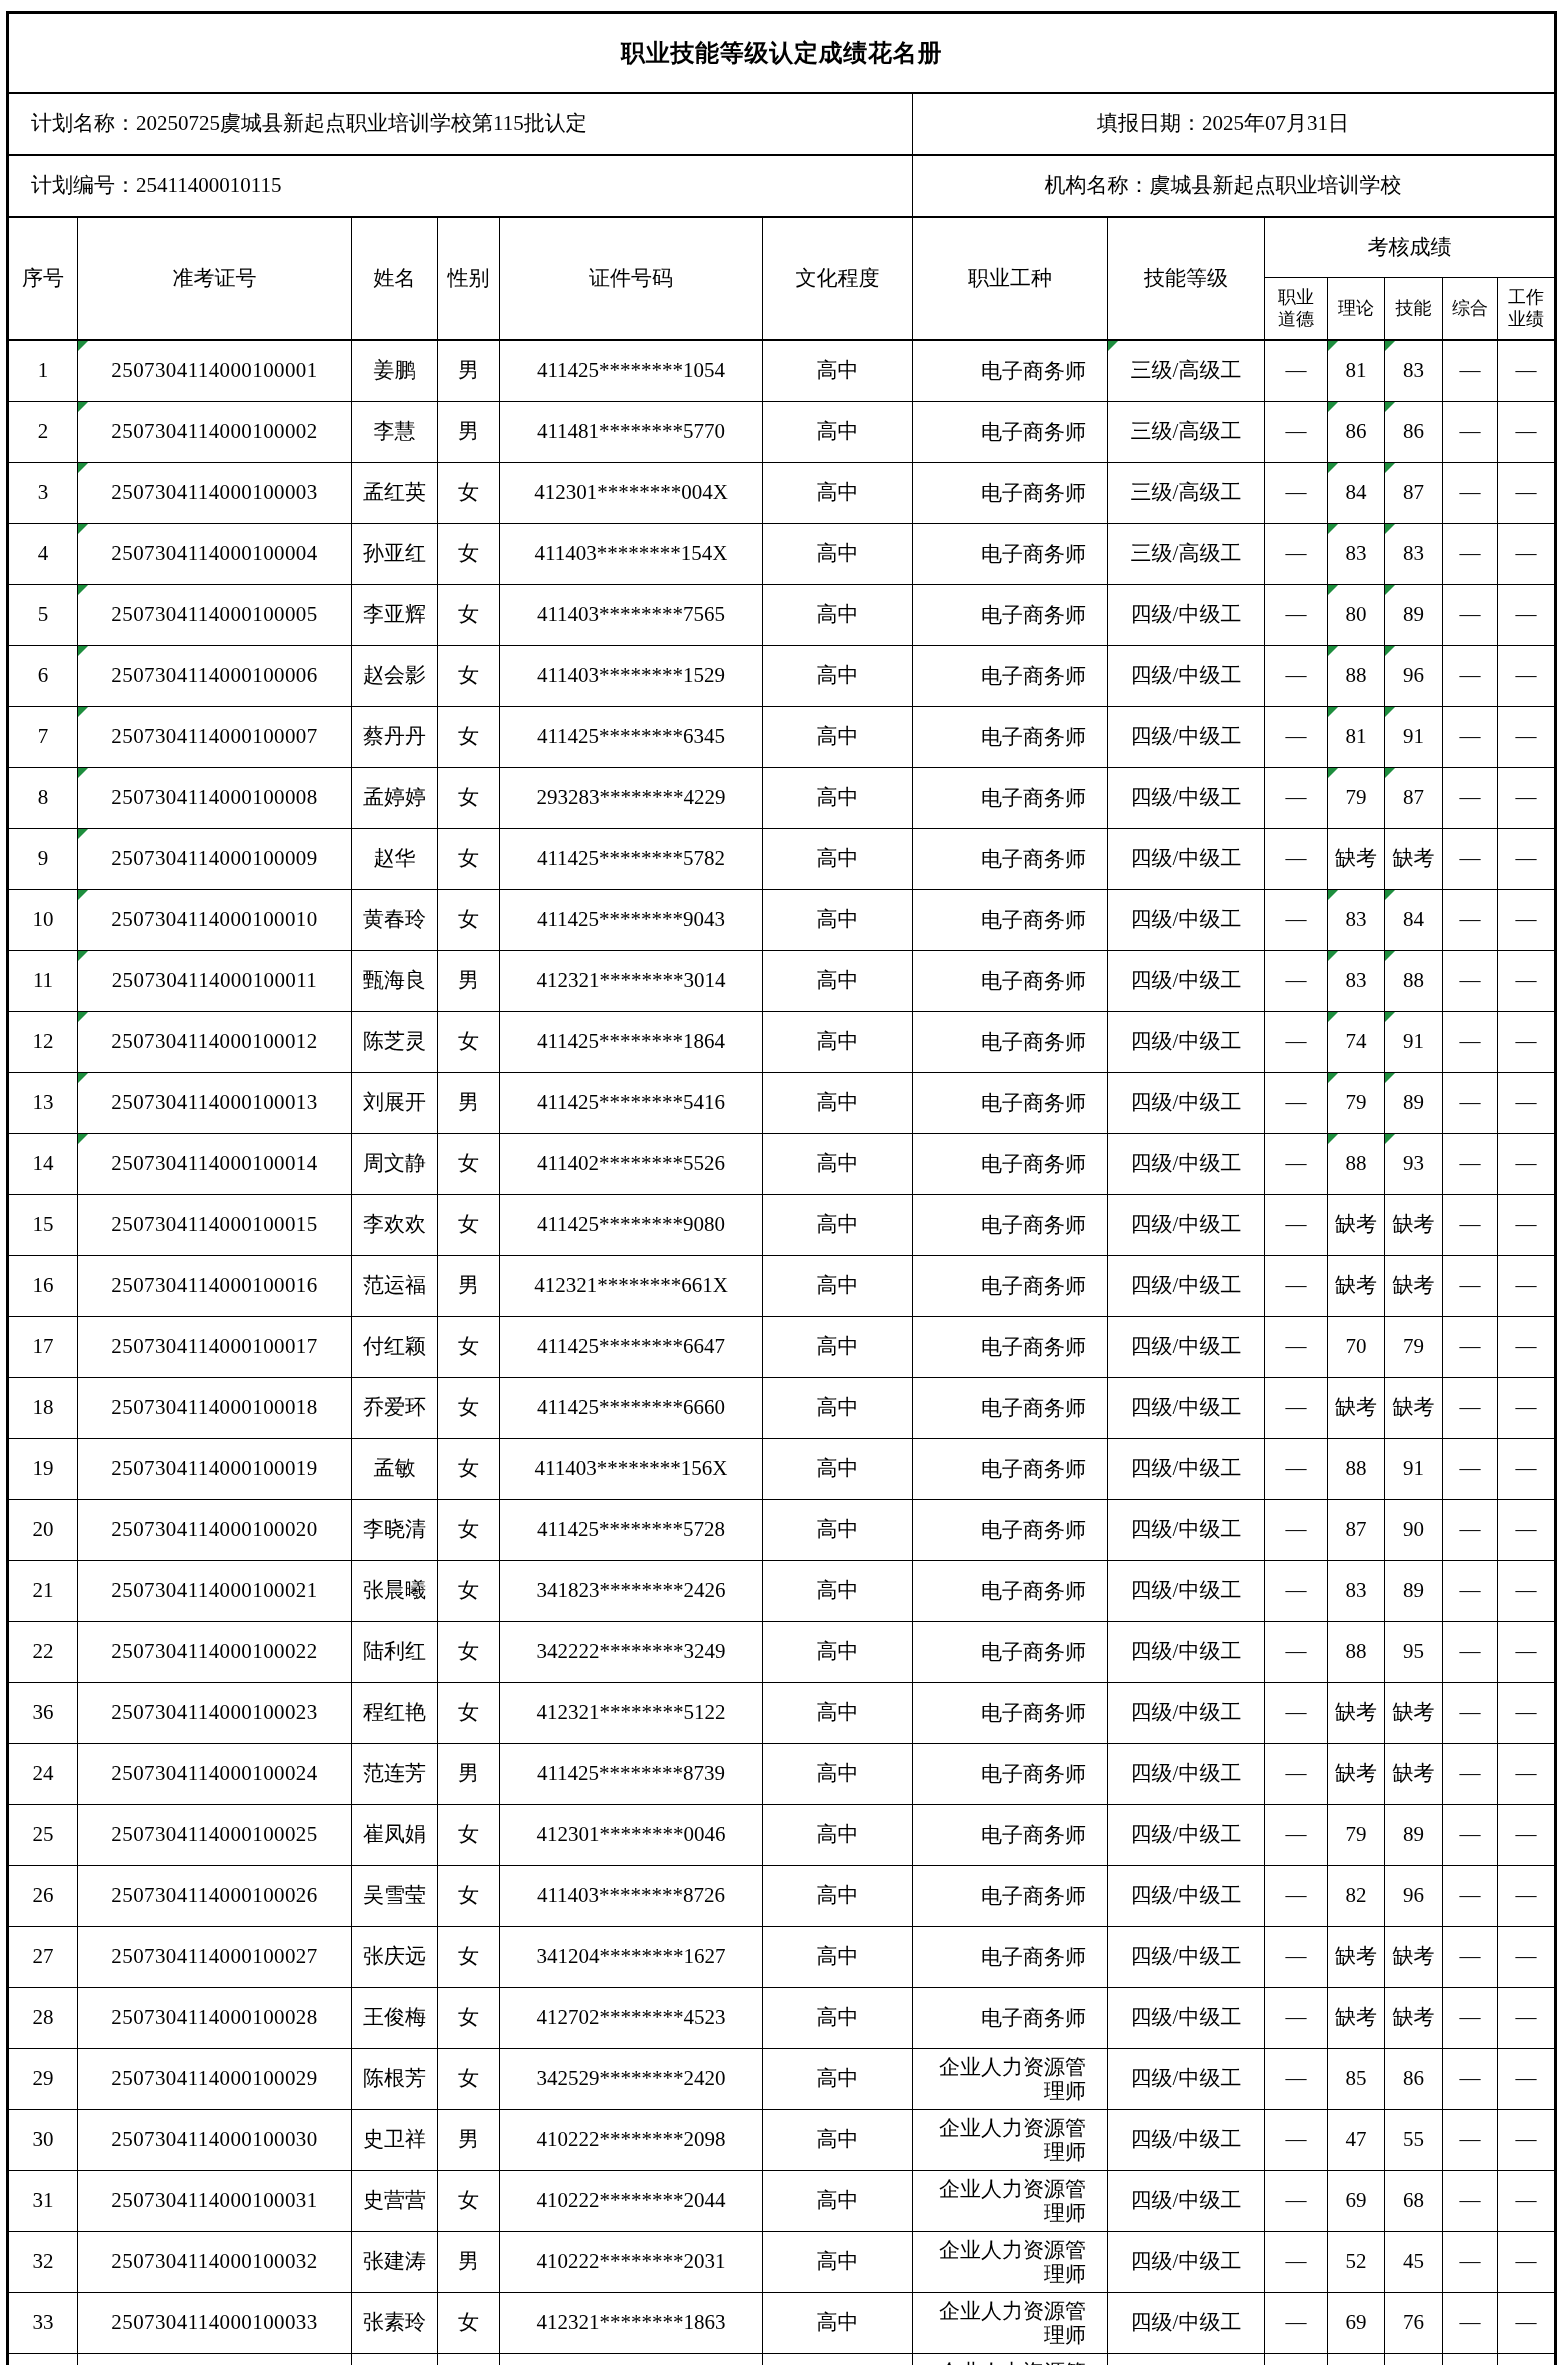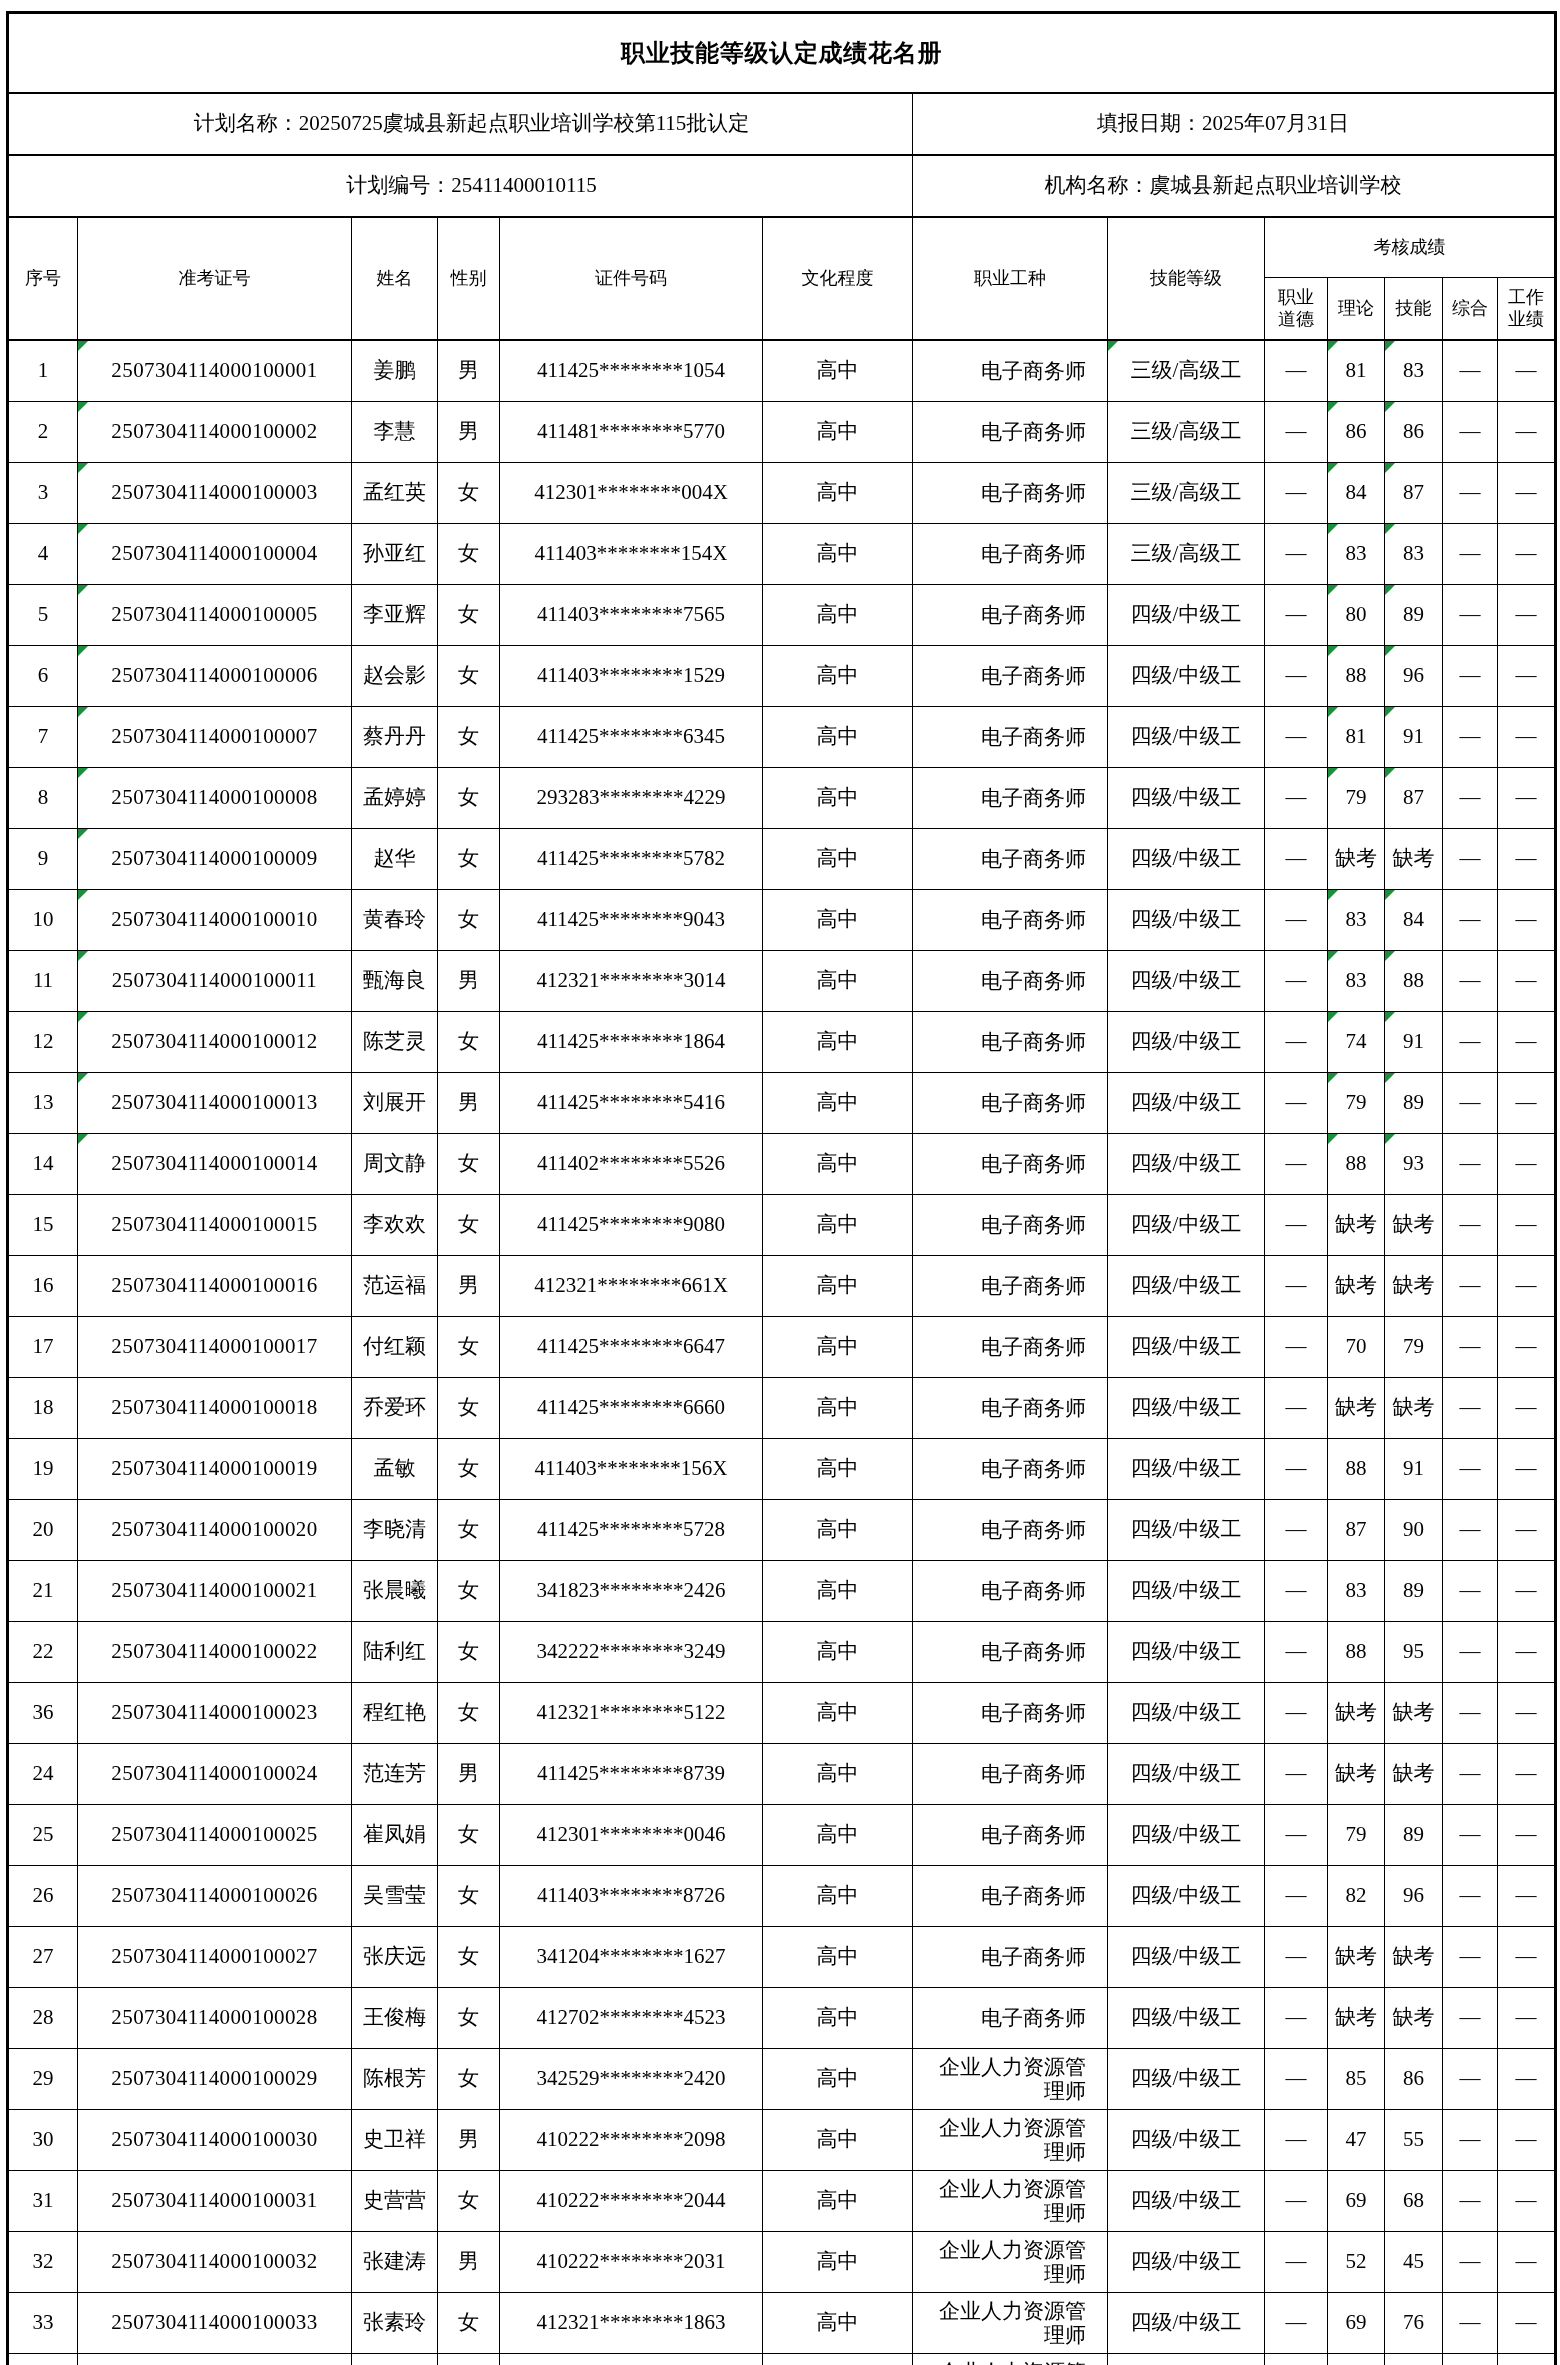--- a/index.html
+++ b/index.html
@@ -8,23 +8,23 @@
   table{table-layout:fixed;width:1548px;border-collapse:collapse;border:3px solid #000;background:#fff;}
   td{border:1.5px solid #000;text-align:center;vertical-align:middle;font-size:21px;padding:0;
      position:relative;line-height:1.2;overflow:hidden;}
   
   .w0{width:70px}.w1{width:274px}.w2{width:86px}.w3{width:62px}.w4{width:263px}.w5{width:150px}
   .w6{width:195px}.w7{width:157px}.w8{width:63px}.w9{width:57px}.w10{width:58px}.w11{width:55px}.w12{width:58px}
   
   .r-title td{height:78px;border-bottom-width:2.2px;}
   .t-title{font-size:24px;font-weight:bold;letter-spacing:0.7px;text-align:center;}
   .r-info td{height:60px;border-bottom-width:2.2px;font-size:21px;}
-  .cell-left{text-align:center;padding-left:22px;}
+  .cell-left{text-align:left;padding-left:22px;}
   .cell-right{padding-right:21px;}
-  tr.head td{height:59px;font-size:18px;border-radius:21px;}
+  tr.head td{height:59px;font-size:21px;border-radius:21px;}
   tr.head td[rowspan]{border-bottom-width:2.2px;text-align:center;}
   tr.subhead td{height:61px;font-size:18px;line-height:1.18;border-bottom-width:2.2px;padding:0 4.5px;}
   tr.r-data td{height:60px;}
   tr.r-data td.c6{padding:0 21px;line-height:1.15;text-align:right;}
   tr.r-data td.c1{letter-spacing:0.4px;}
   
   .tri{position:absolute;top:0;left:0;width:0;height:0;display:block;
        border-top:10.4px solid #1e8e3e;border-right:10.4px solid transparent;}
 </style>
 </head>

